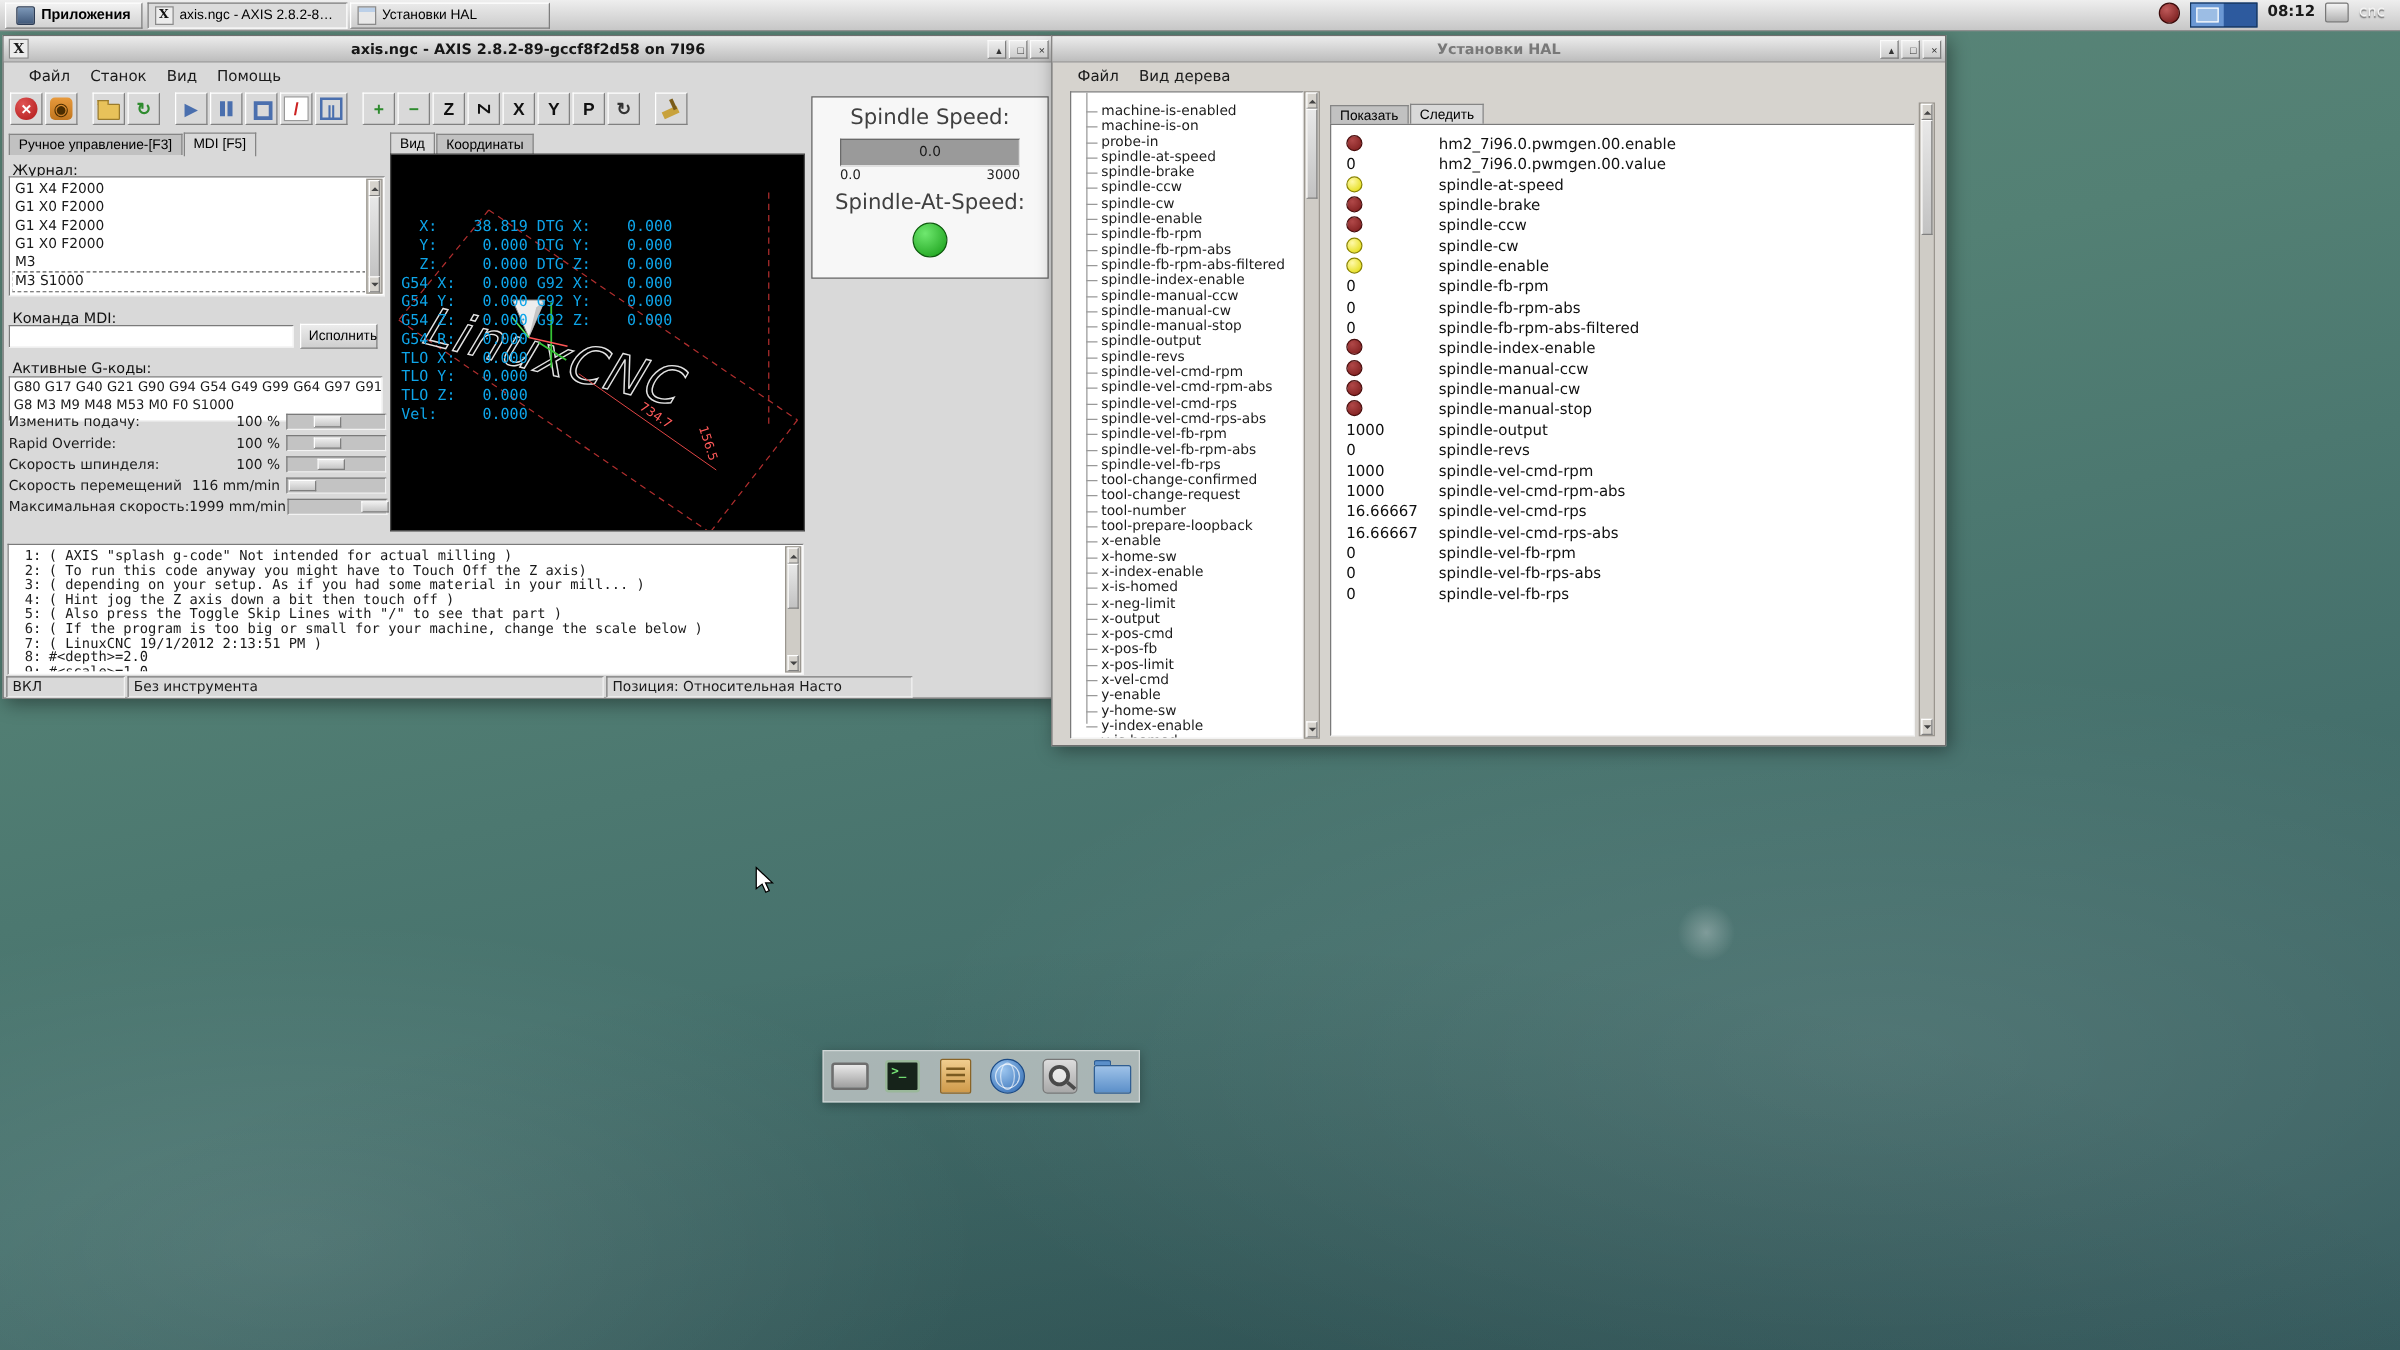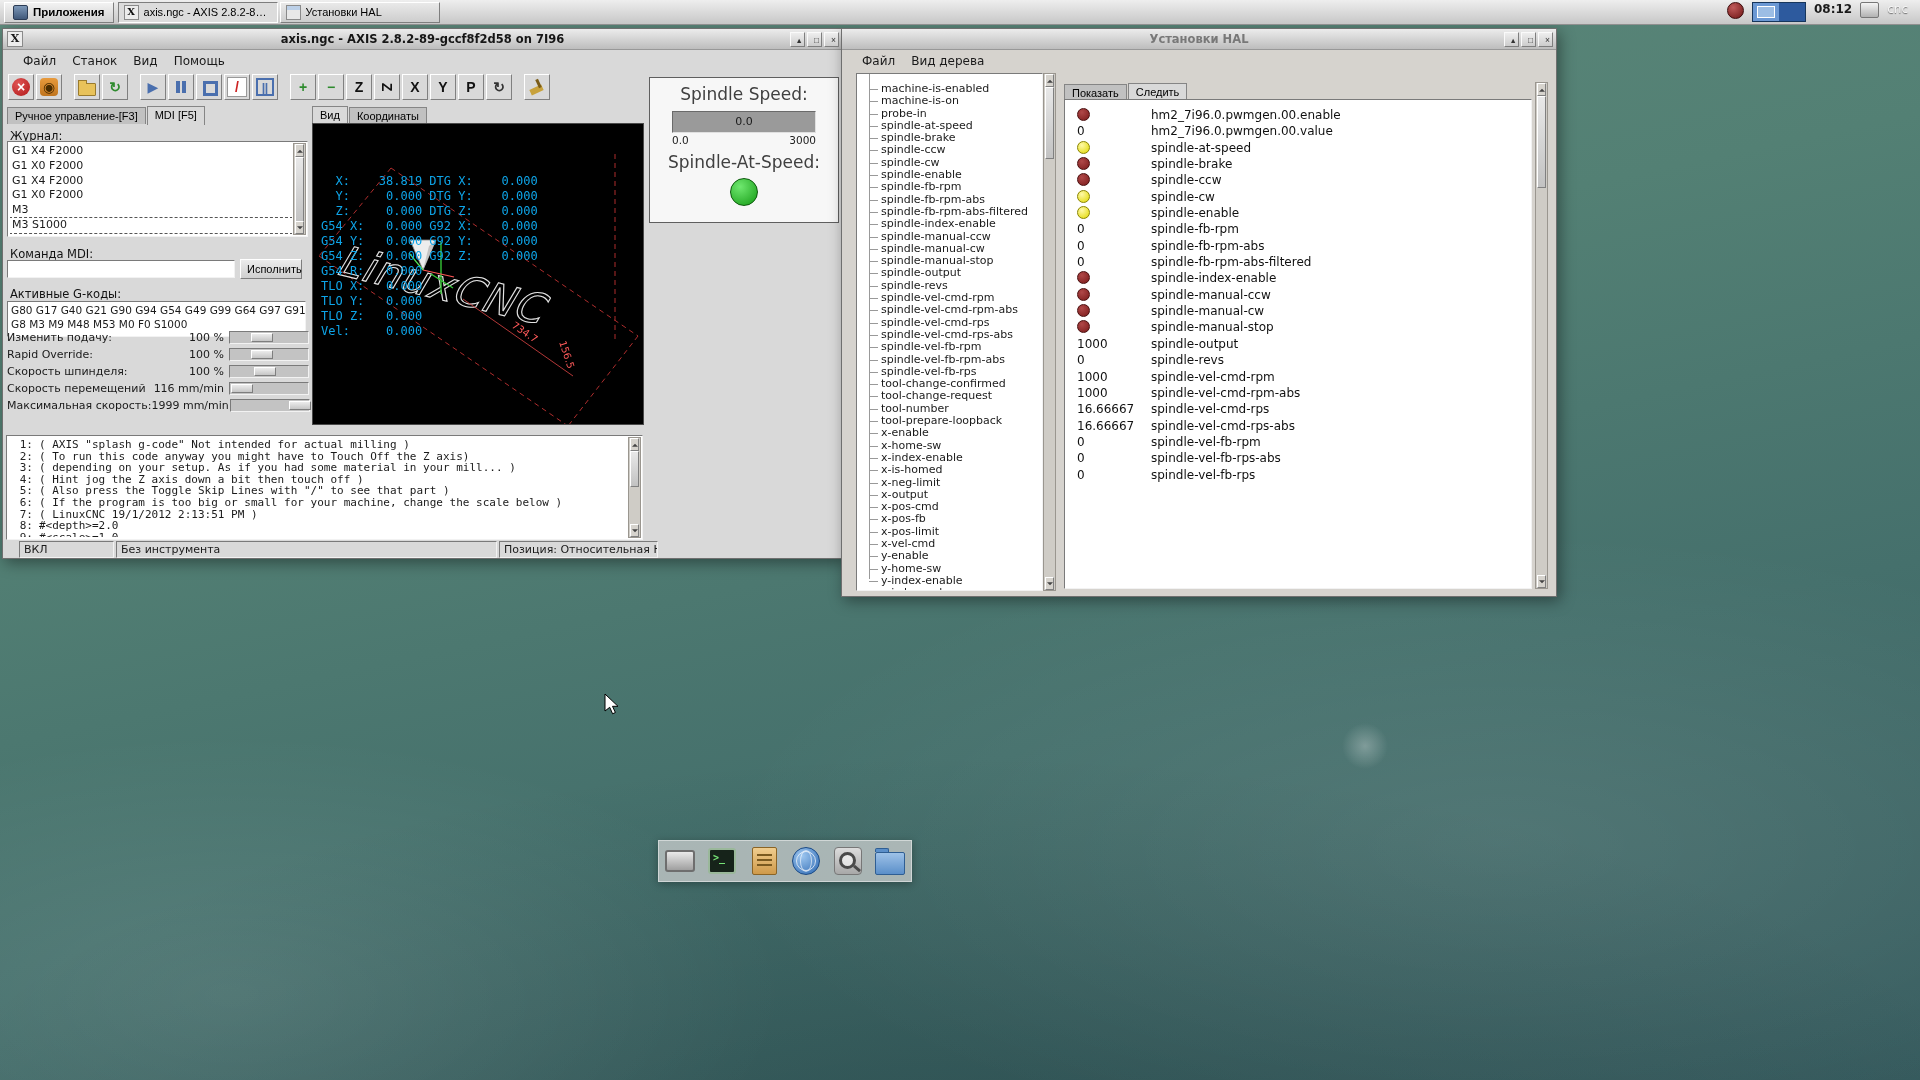--- a/index.html
+++ b/index.html
@@ -129,21 +129,21 @@
           font-size:11px;line-height:19px;color:#1a1a1a;}
   .sp-scale{display:flex;justify-content:space-between;margin:1px 22px 0;font-size:10.5px;color:#222;}
   .sp-led{width:26px;height:26px;border-radius:50%;margin:6px auto 0;border:1px solid #0c5a0c;
           background:radial-gradient(circle at 35% 30%,#6fe86f,#149a14);}
 
   .program{left:3px;top:406px;width:637px;height:105px;font:11px/11.6px "DejaVu Sans Mono",monospace;}
   .prog-rows{position:absolute;left:2px;top:3px;right:15px;bottom:2px;overflow:hidden;}
   .prog-row{display:flex;white-space:nowrap;}
   .prog-n{width:24px;text-align:right;margin-right:6px;flex:none;color:#222;}
   .prog-sb{right:1px;top:1px;bottom:1px;width:13px;}
-  .statusbar{left:16px;top:512px;width:639px;height:17px;display:flex;gap:2px;justify-content:center;}
+  .statusbar{left:2px;top:512px;width:725px;height:17px;display:flex;gap:2px;justify-content:center;}
   .st-cell{border:1px solid;border-color:#7a7a7a #f2f2f2 #f2f2f2 #7a7a7a;background:#d9d9d9;font-size:11px;
            padding:1px 4px;white-space:nowrap;overflow:hidden;box-sizing:border-box;}
 
   
   .hal-win{left:841px;top:28px;width:716px;height:569px;background:#d6d3ce;}
   .hal-tree{left:14px;top:44px;width:187px;height:518px;overflow:hidden;}
   .tree-list{list-style:none;margin:0;padding:9px 0 0 0;position:relative;}
   .tree-list::before{content:"";position:absolute;left:12px;top:0;height:505px;border-left:1px solid #999;}
   .tree-item{position:relative;padding-left:24px;font-size:11px;line-height:12.3px;white-space:nowrap;color:#1a1a1a;}
   .tree-item::before{content:"";position:absolute;left:12px;top:6px;width:9px;border-top:1px solid #999;}

